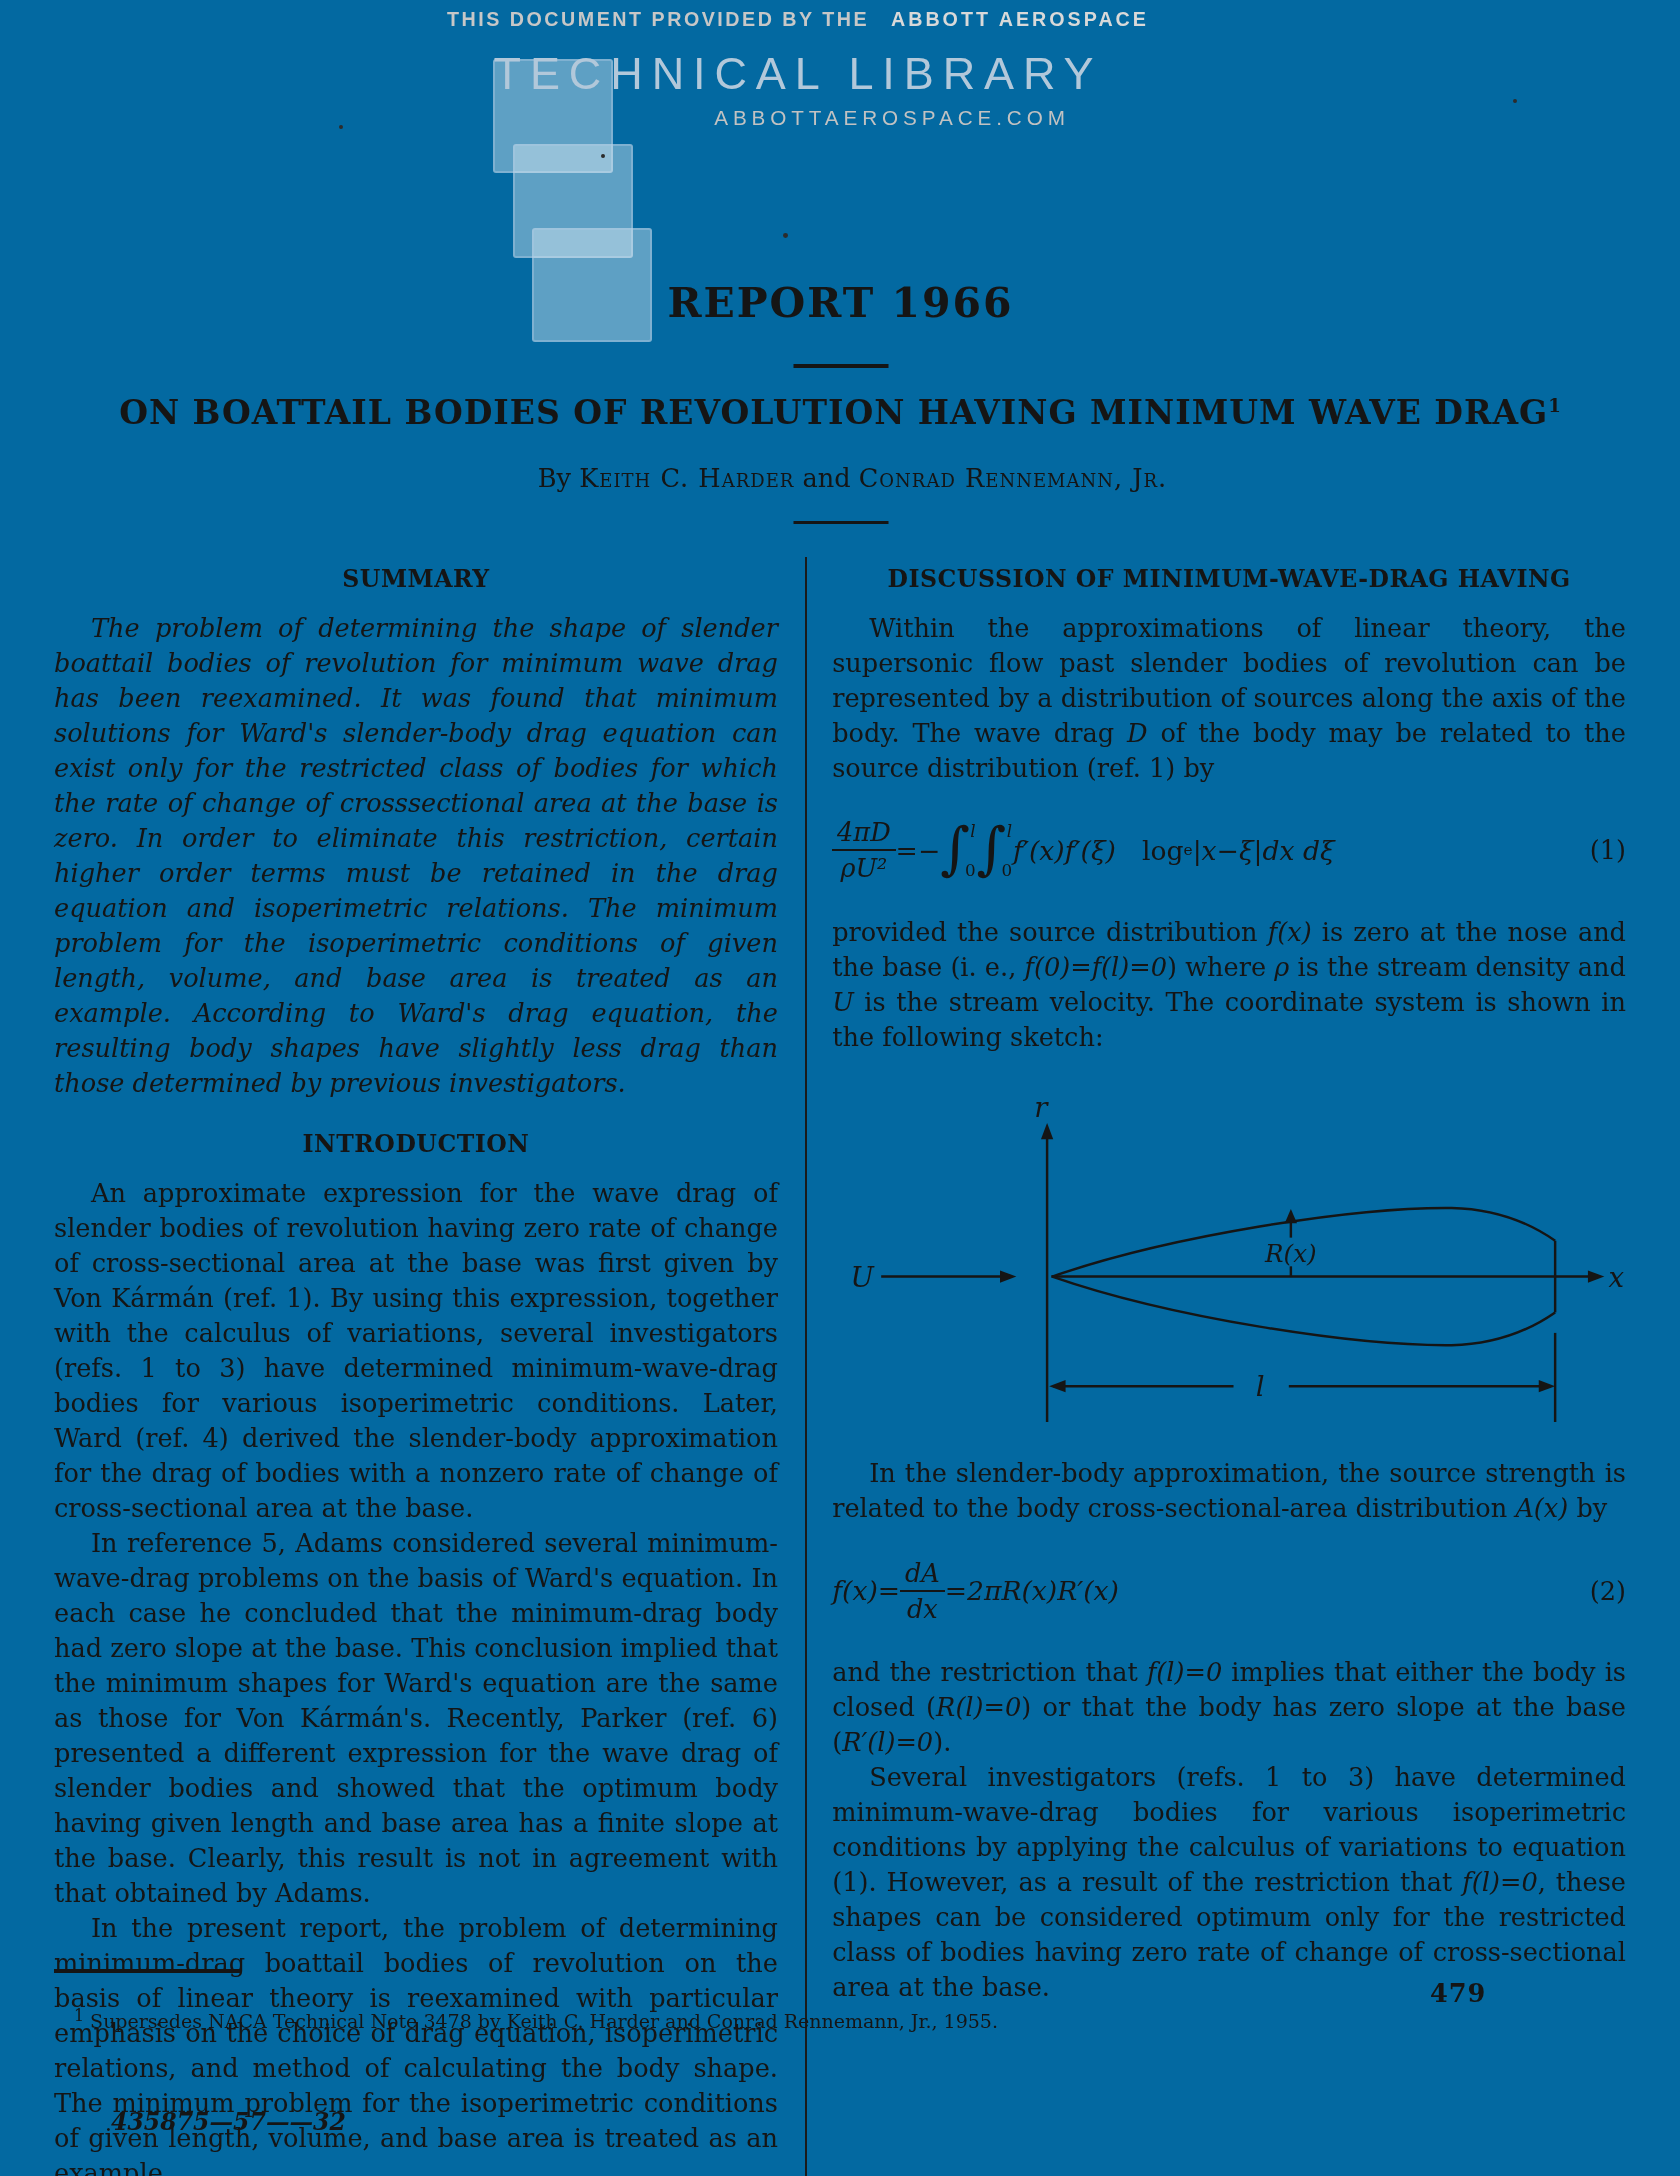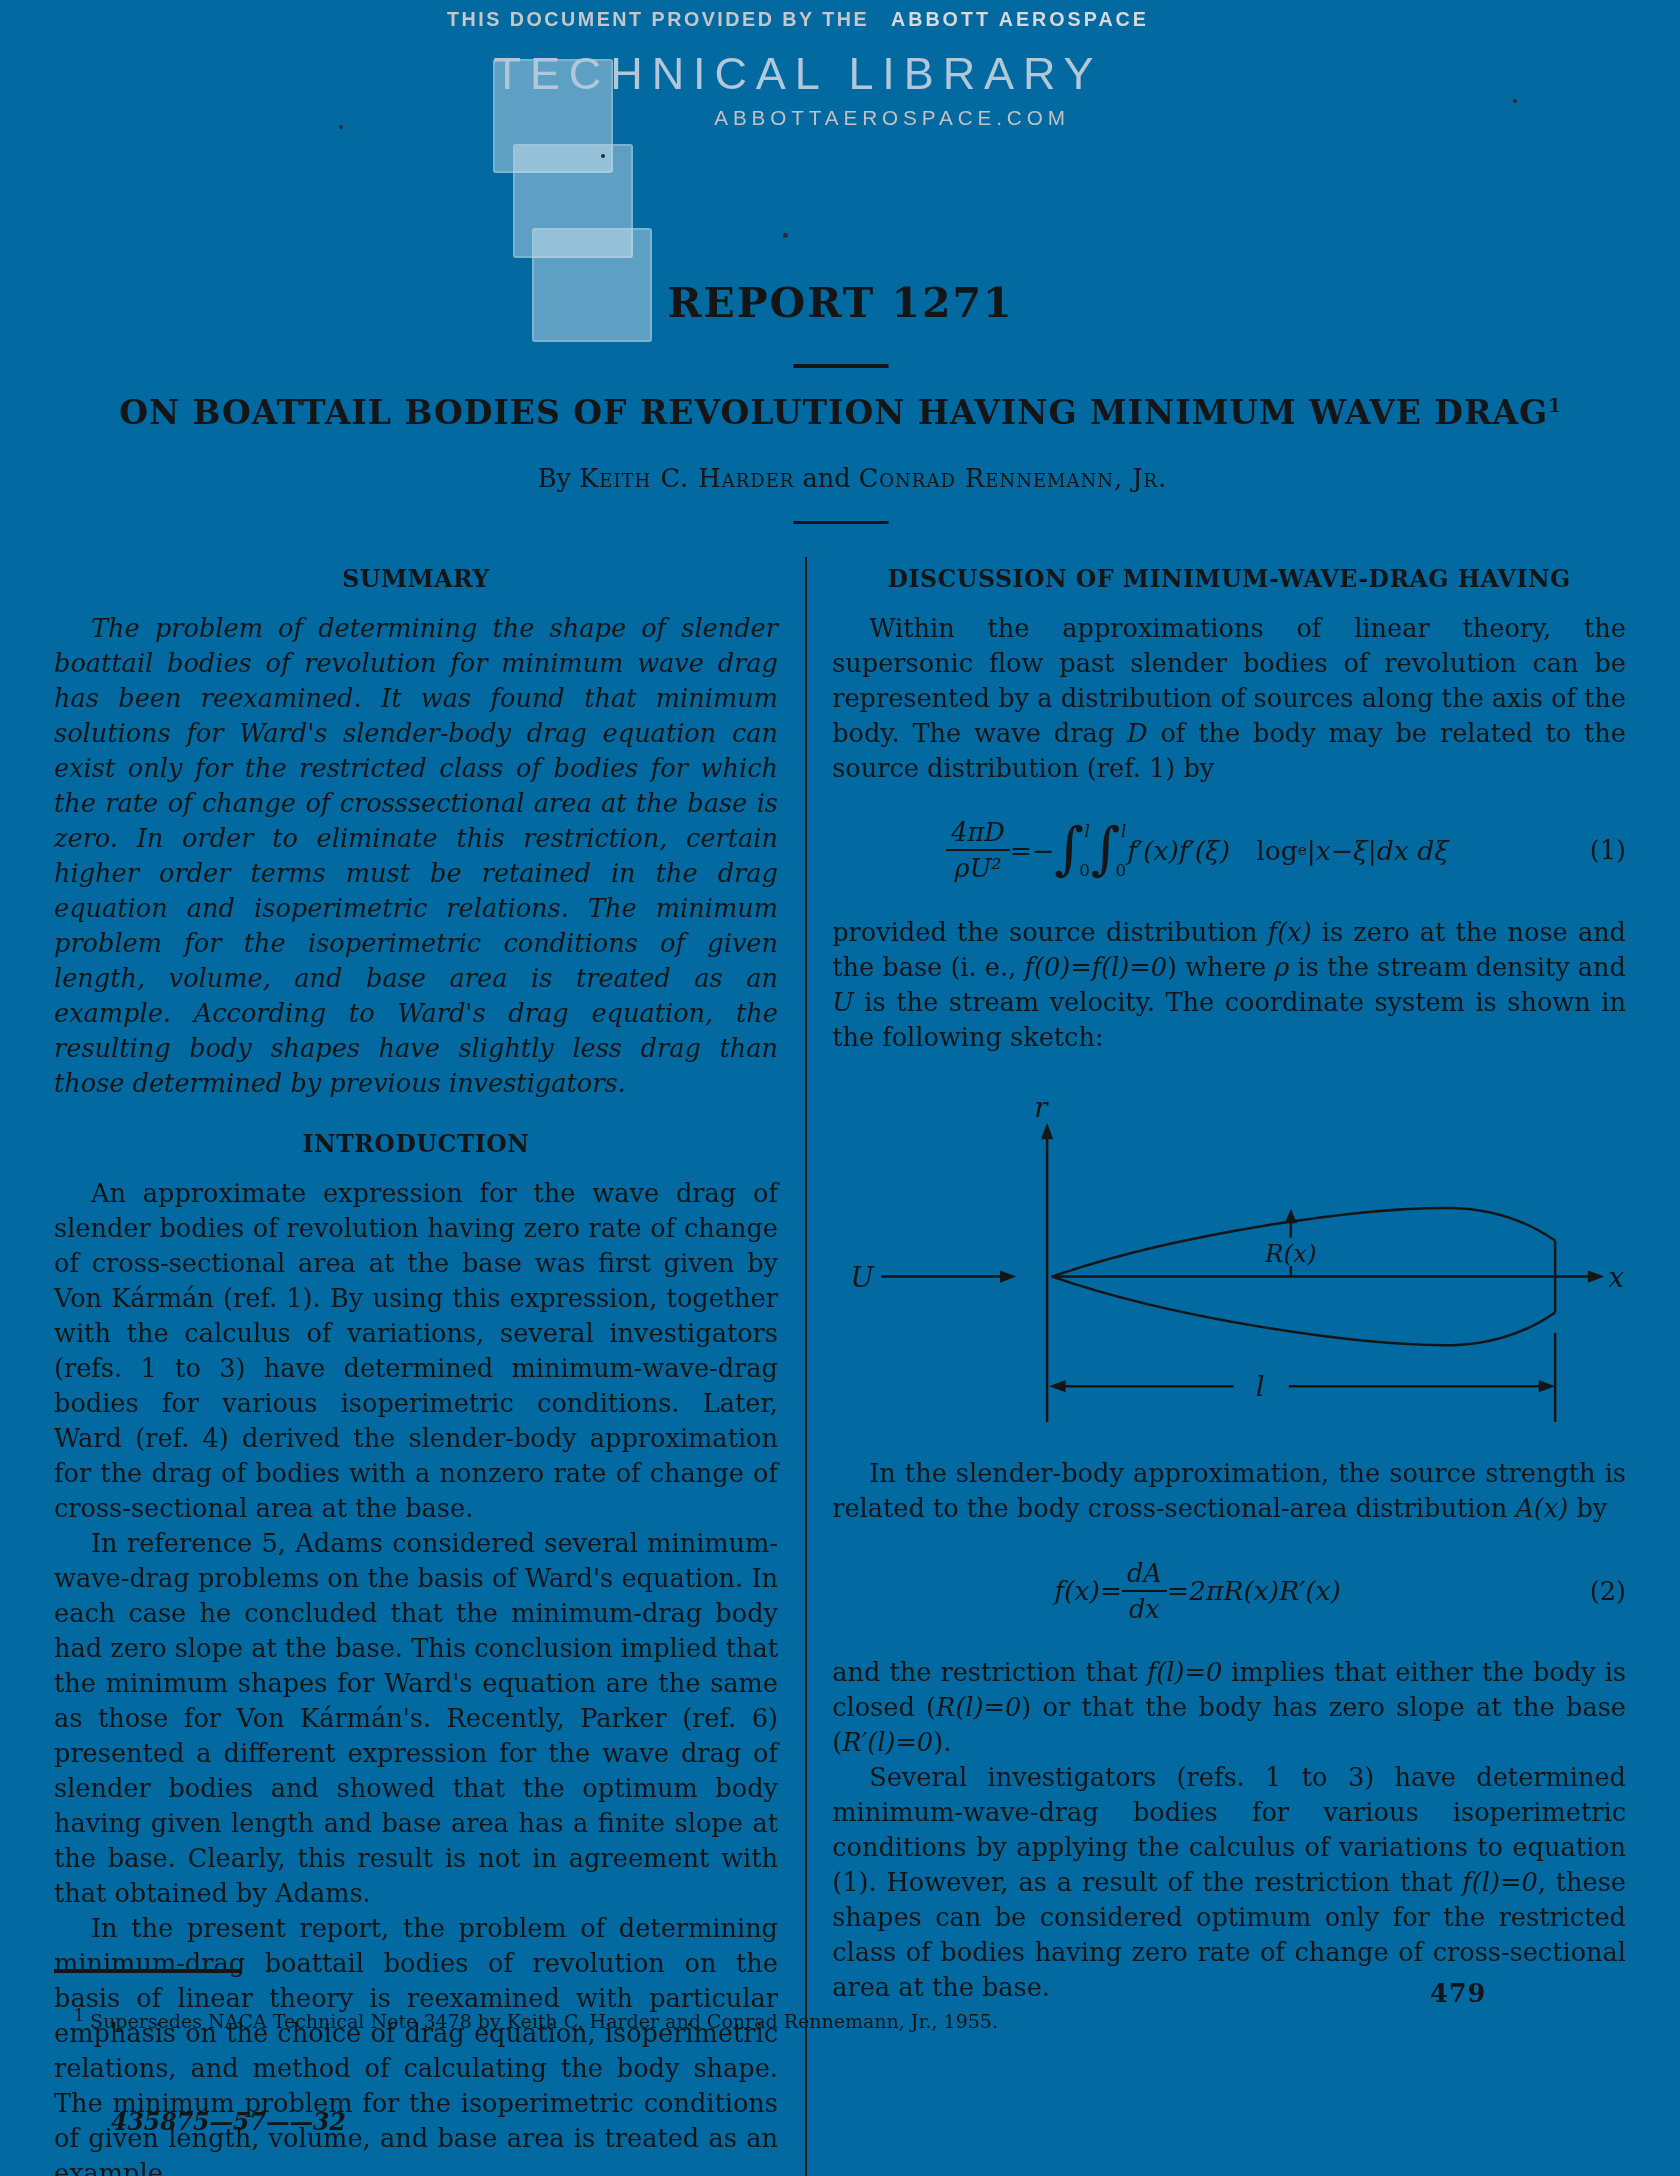--- a/index.html
+++ b/index.html
@@ -39,21 +39,21 @@
   .col-right{flex:1;}
   .col p{margin:0;font-size:25.6px;line-height:35px;text-align:justify;}
   .indent{text-indent:37px;}
   .italic-par{font-style:italic;}
   .it{font-style:italic;}
   .rm{font-style:normal;margin-left:26px;}
   .sec-heading{text-align:center;font-weight:bold;font-size:23.6px;letter-spacing:0.5px;margin:29.6px 0 17.7px;}
   .sec-heading.first{margin-top:7.9px;}
   
   .equation{display:flex;align-items:center;margin:31.5px 0;}
-  .eq-line{flex:1;display:flex;align-items:center;justify-content:center;font-style:italic;font-size:26.6px;}
+  .eq-line{flex:1;display:flex;align-items:center;font-style:italic;font-size:26.6px;}
   .eq-num{width:63px;text-align:right;font-size:25.6px;}
   .frac{display:inline-block;text-align:center;font-size:25.6px;vertical-align:middle;}
   .frac .num{display:block;padding:0 4.9px 2px;}
   .frac .den{display:block;border-top:2.5px solid #151515;padding:2px 4.9px 0;}
   .intwrap{display:inline-flex;align-items:center;}
   .int{font-style:normal;font-size:57px;line-height:1;transform:translateY(-2px);}
   .lims{display:inline-flex;flex-direction:column;justify-content:space-between;height:59px;font-size:16.7px;margin-left:-4.9px;margin-right:1px;}
   .lims .lim-hi{align-self:flex-end;font-style:italic;}
   .lims .lim-lo{align-self:flex-start;font-style:normal;}
   sub.eqsub{font-size:0.58em;font-style:normal;}
@@ -87,21 +87,21 @@
     </div>
     <div class="wm-line2">TECHNICAL LIBRARY</div>
     <div class="wm-line3">ABBOTTAEROSPACE.COM</div>
   </div>
 
   <div class="speck" style="top:125px;left:339px;width:3.9px;height:3.9px;"></div>
   <div class="speck" style="top:154px;left:601px;width:3.9px;height:3.9px;"></div>
   <div class="speck" style="top:233px;left:783px;width:4.9px;height:4.9px;"></div>
   <div class="speck" style="top:99px;left:1513px;width:3.9px;height:3.9px;"></div>
 
-  <div class="report-number">REPORT 1271</div>
+  <div class="report-number">REPORT 1966</div>
   <div class="rule rule1"></div>
   <h1 class="doc-title"><span>ON BOATTAIL BODIES OF REVOLUTION HAVING MINIMUM WAVE DRAG</span><sup>1</sup></h1>
   <div class="byline">
     <span>By</span>
     <span class="sc">Keith C. Harder</span>
     <span>and</span>
     <span class="sc">Conrad Rennemann, Jr.</span>
   </div>
   <div class="rule rule2"></div>
 

